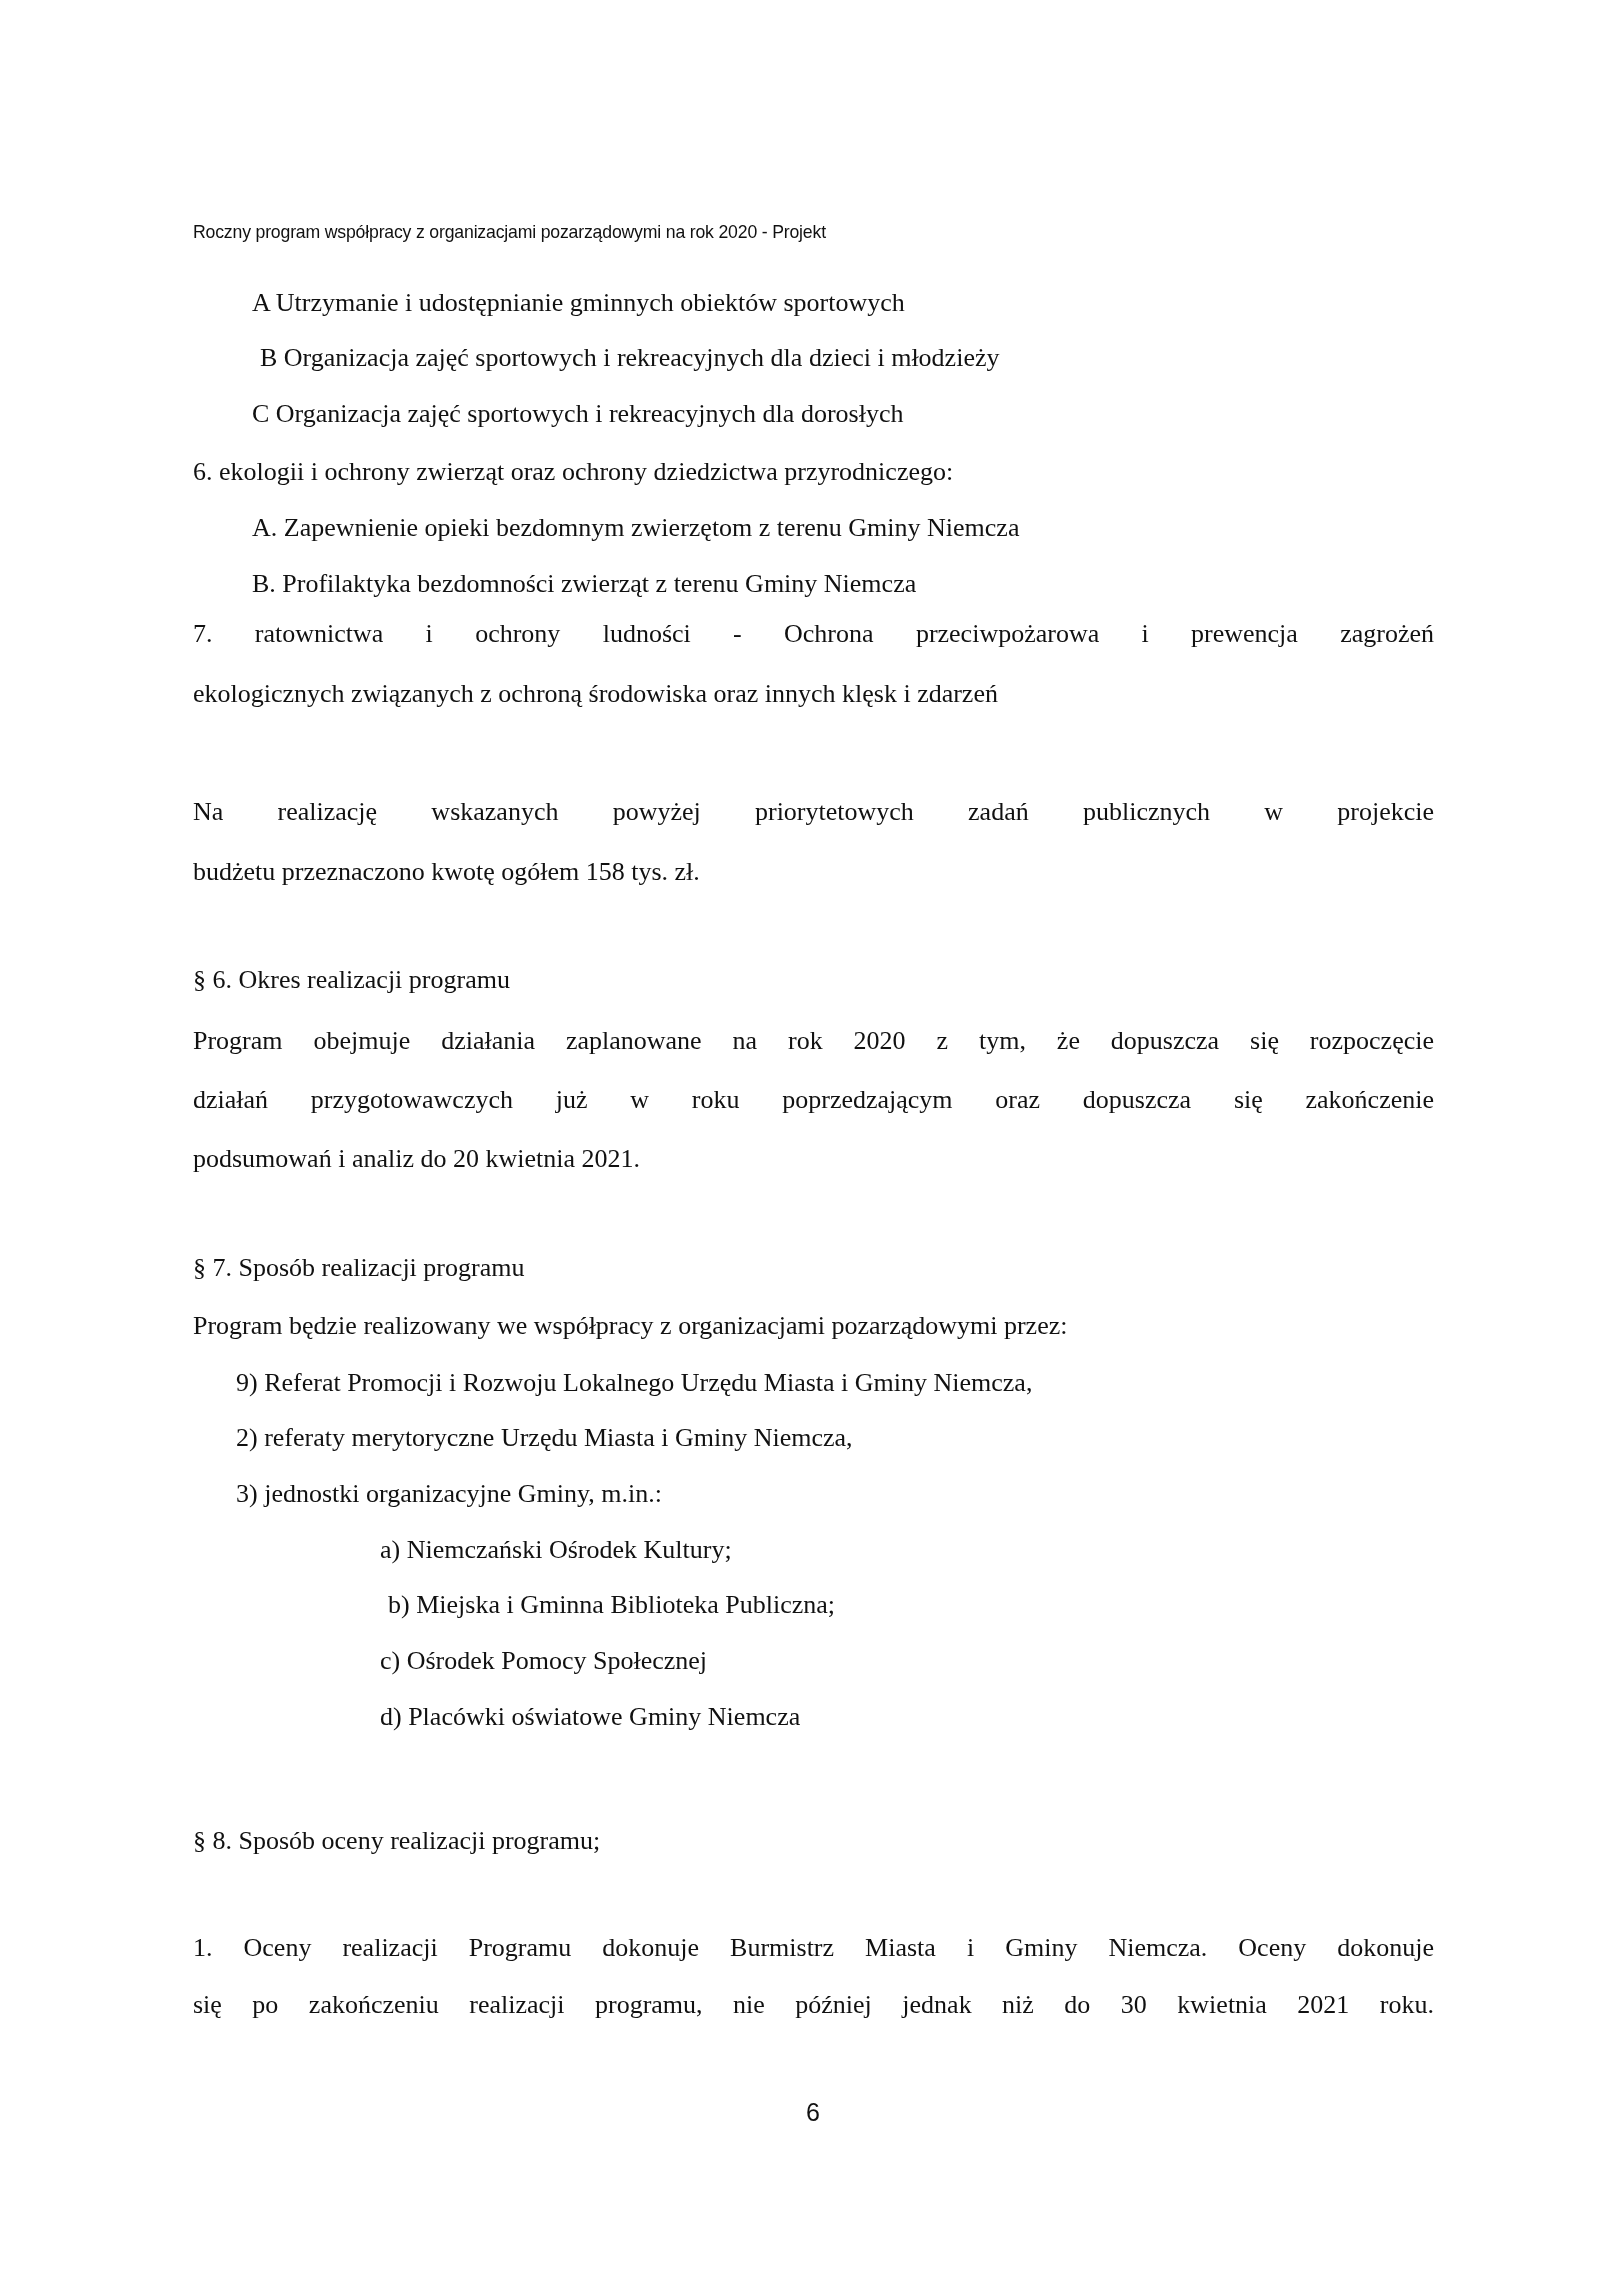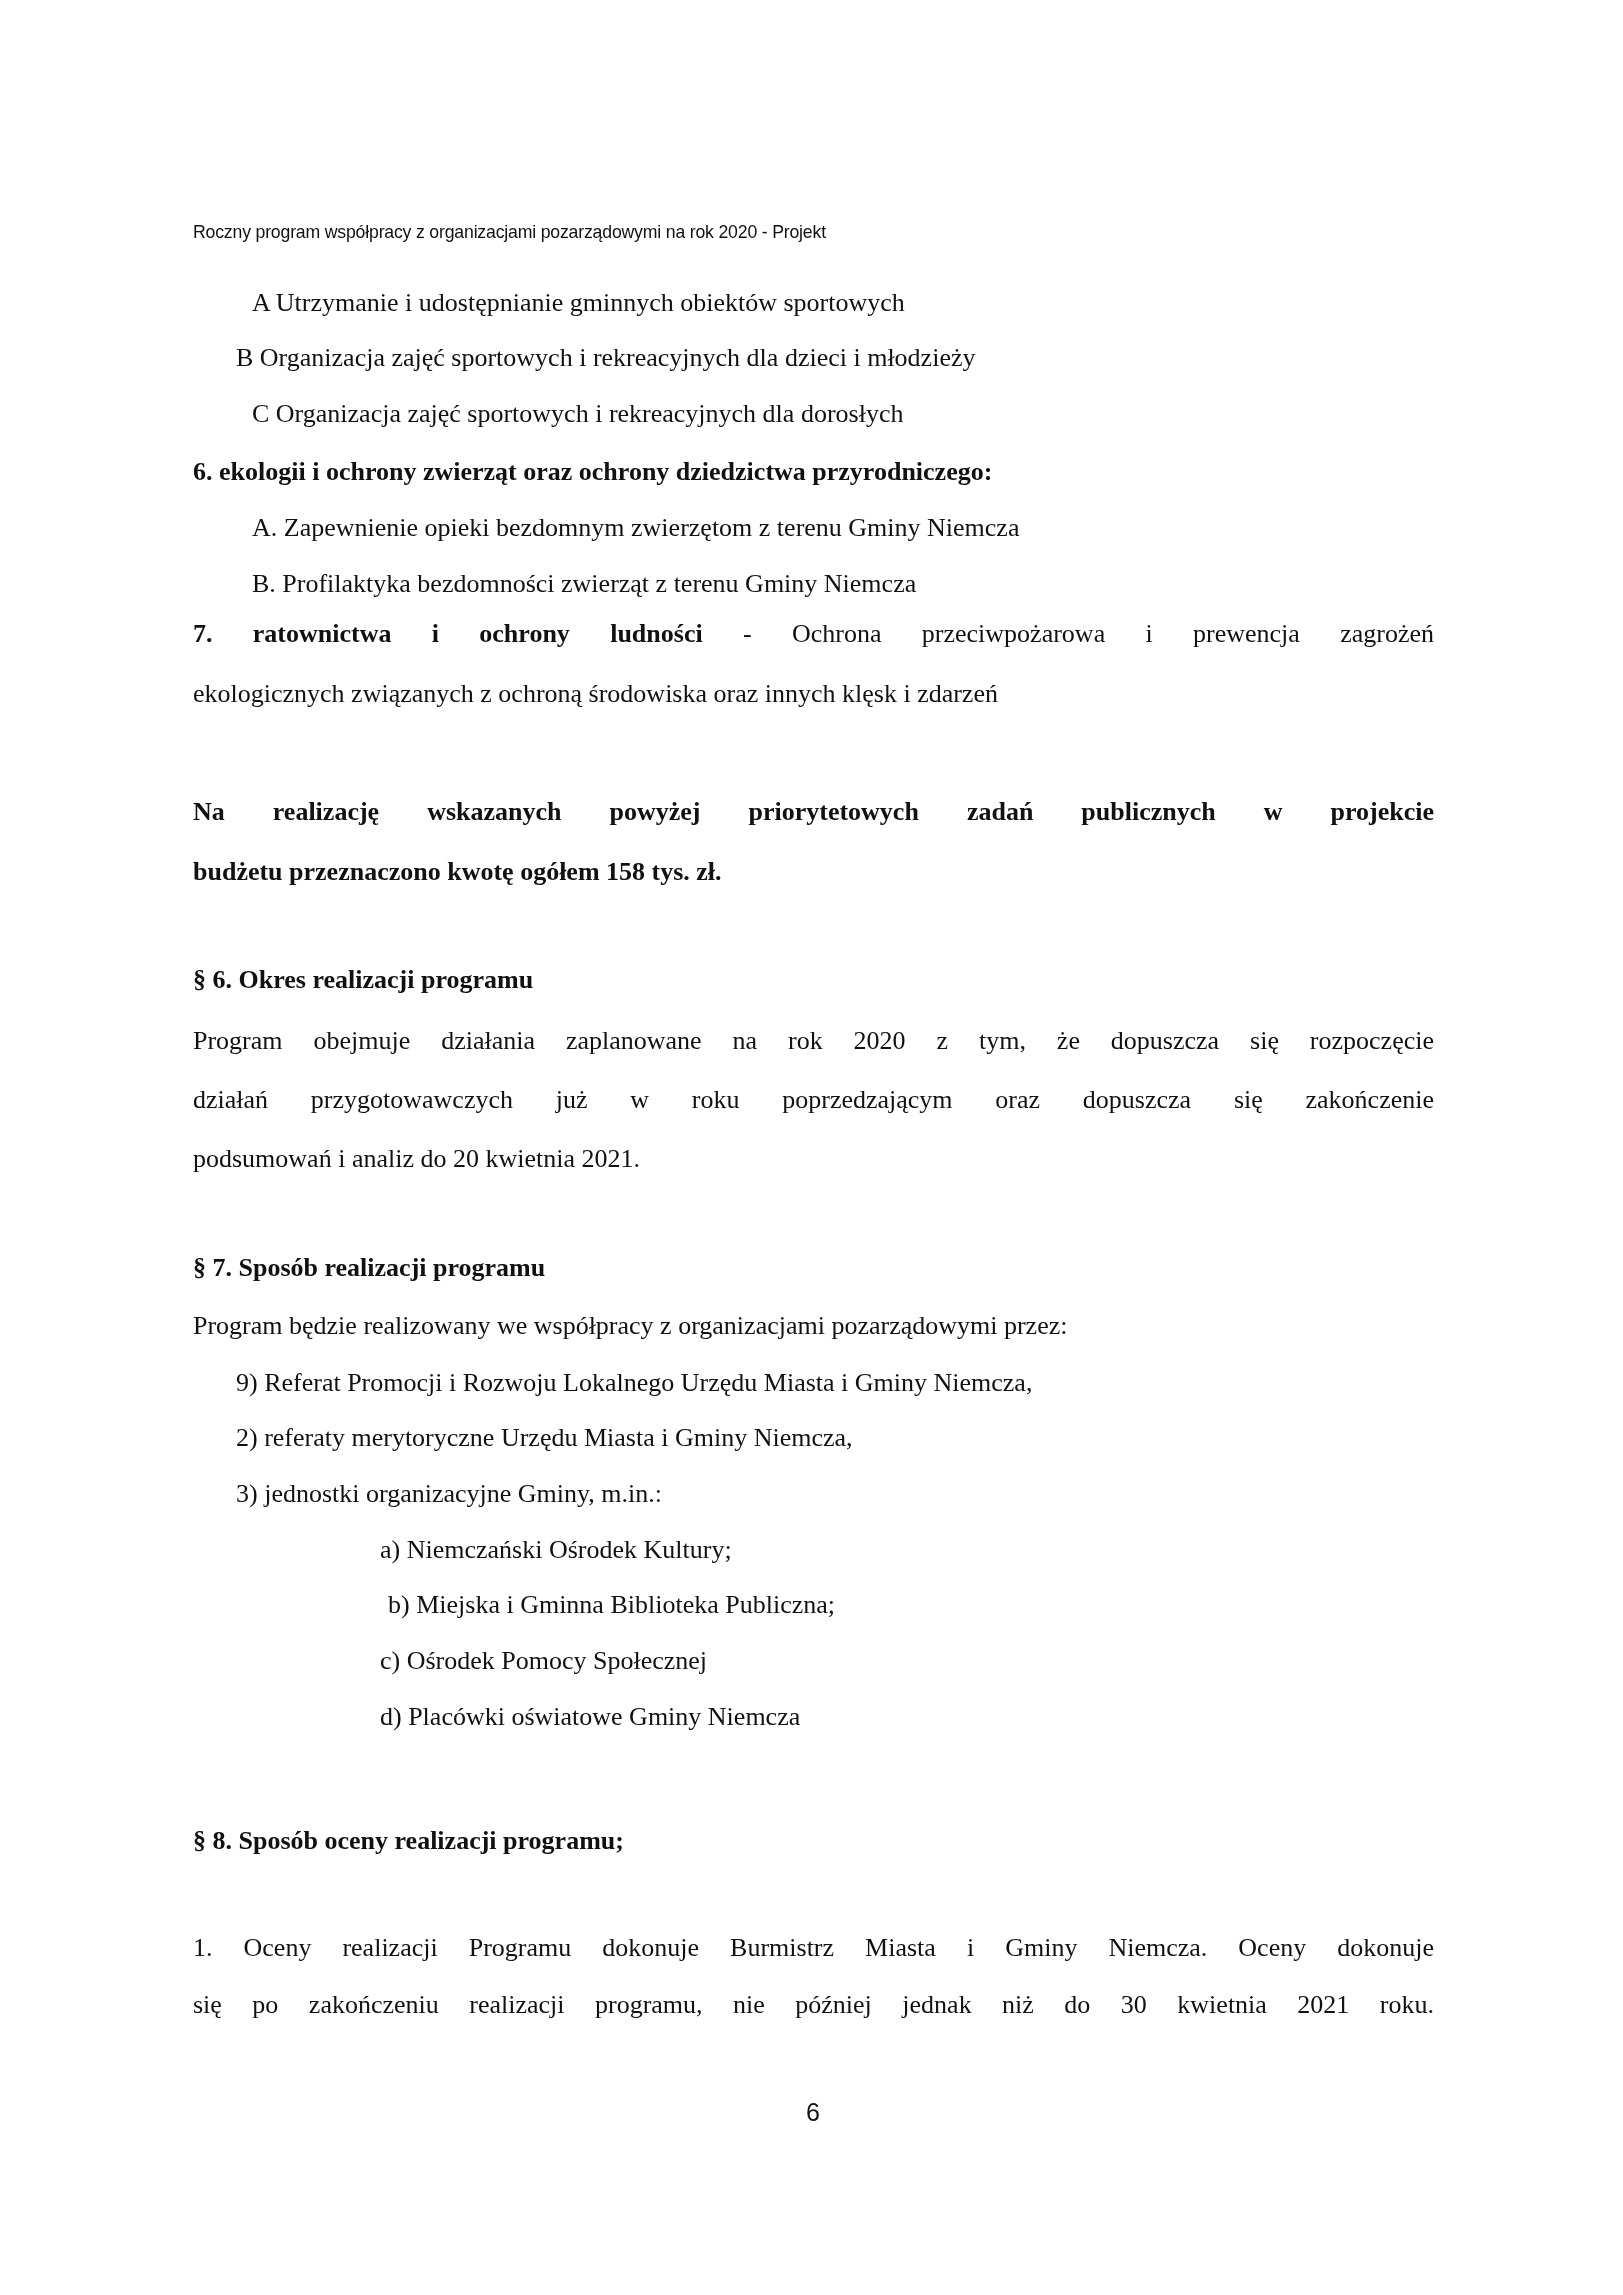--- a/index.html
+++ b/index.html
@@ -1,32 +1,32 @@
 <!DOCTYPE html>
 <html style="font-size:10.5px"><head>
 <meta charset="utf-8">
 <style>
   html, body { margin: 0; padding: 0; background: #ffffff; }
   body { width: 1623px; height: 2295px; position: relative; overflow: hidden; color: #111; font-family: "Liberation Serif", serif; }
   .page { position: absolute; left: 0; top: 0; width: 1623px; height: 2295px; background: #fff; }
   .line { position: absolute; white-space: nowrap; font-size: 26px; line-height: 39px; }
   .hdr { font-family: "Liberation Sans", sans-serif; font-size: 19px; line-height: 23.6px; letter-spacing: -0.2px; transform: scaleX(0.93); transform-origin: left; }
-  .b { font-weight: bold; }
+  .b { font-weight: normal; }
   .just { text-align: justify; text-align-last: justify; width: 1241px; white-space: normal; }
   .pnum { font-family: "Liberation Sans", sans-serif; font-size: 25px; }
 </style>
 </head>
 <body>
 
 <div class="page">
 
   <div class="line hdr" style="left:193px; top:220px;">Roczny program współpracy z organizacjami pozarządowymi na rok 2020 - Projekt</div>
 
   <div class="line" style="left:252px; top:283px;">A Utrzymanie i udostępnianie gminnych obiektów sportowych</div>
-  <div class="line" style="left:236px; top:338px;">B Organizacja zajęć sportowych i rekreacyjnych dla dzieci i młodzieży</div>
+  <div class="line" style="left:260px; top:338px;">B Organizacja zajęć sportowych i rekreacyjnych dla dzieci i młodzieży</div>
   <div class="line" style="left:252px; top:394px;">C Organizacja zajęć sportowych i rekreacyjnych dla dorosłych</div>
 
   <div class="line b" style="left:193px; top:452px;">6. ekologii i ochrony zwierząt oraz ochrony dziedzictwa przyrodniczego:</div>
   <div class="line" style="left:252px; top:508px;">A. Zapewnienie opieki bezdomnym zwierzętom z terenu Gminy Niemcza</div>
   <div class="line" style="left:252px; top:564px;">B. Profilaktyka bezdomności zwierząt z terenu Gminy Niemcza</div>
 
   <div class="line just" style="left:193px; top:614px;"><span class="b">7. ratownictwa i ochrony ludności</span><span> - Ochrona przeciwpożarowa i prewencja zagrożeń</span></div>
   <div class="line" style="left:193px; top:674px;">ekologicznych związanych z ochroną środowiska oraz innych klęsk i zdarzeń</div>
 
   <div class="line b just" style="left:193px; top:792px;">Na realizację wskazanych powyżej priorytetowych zadań publicznych w projekcie</div>

